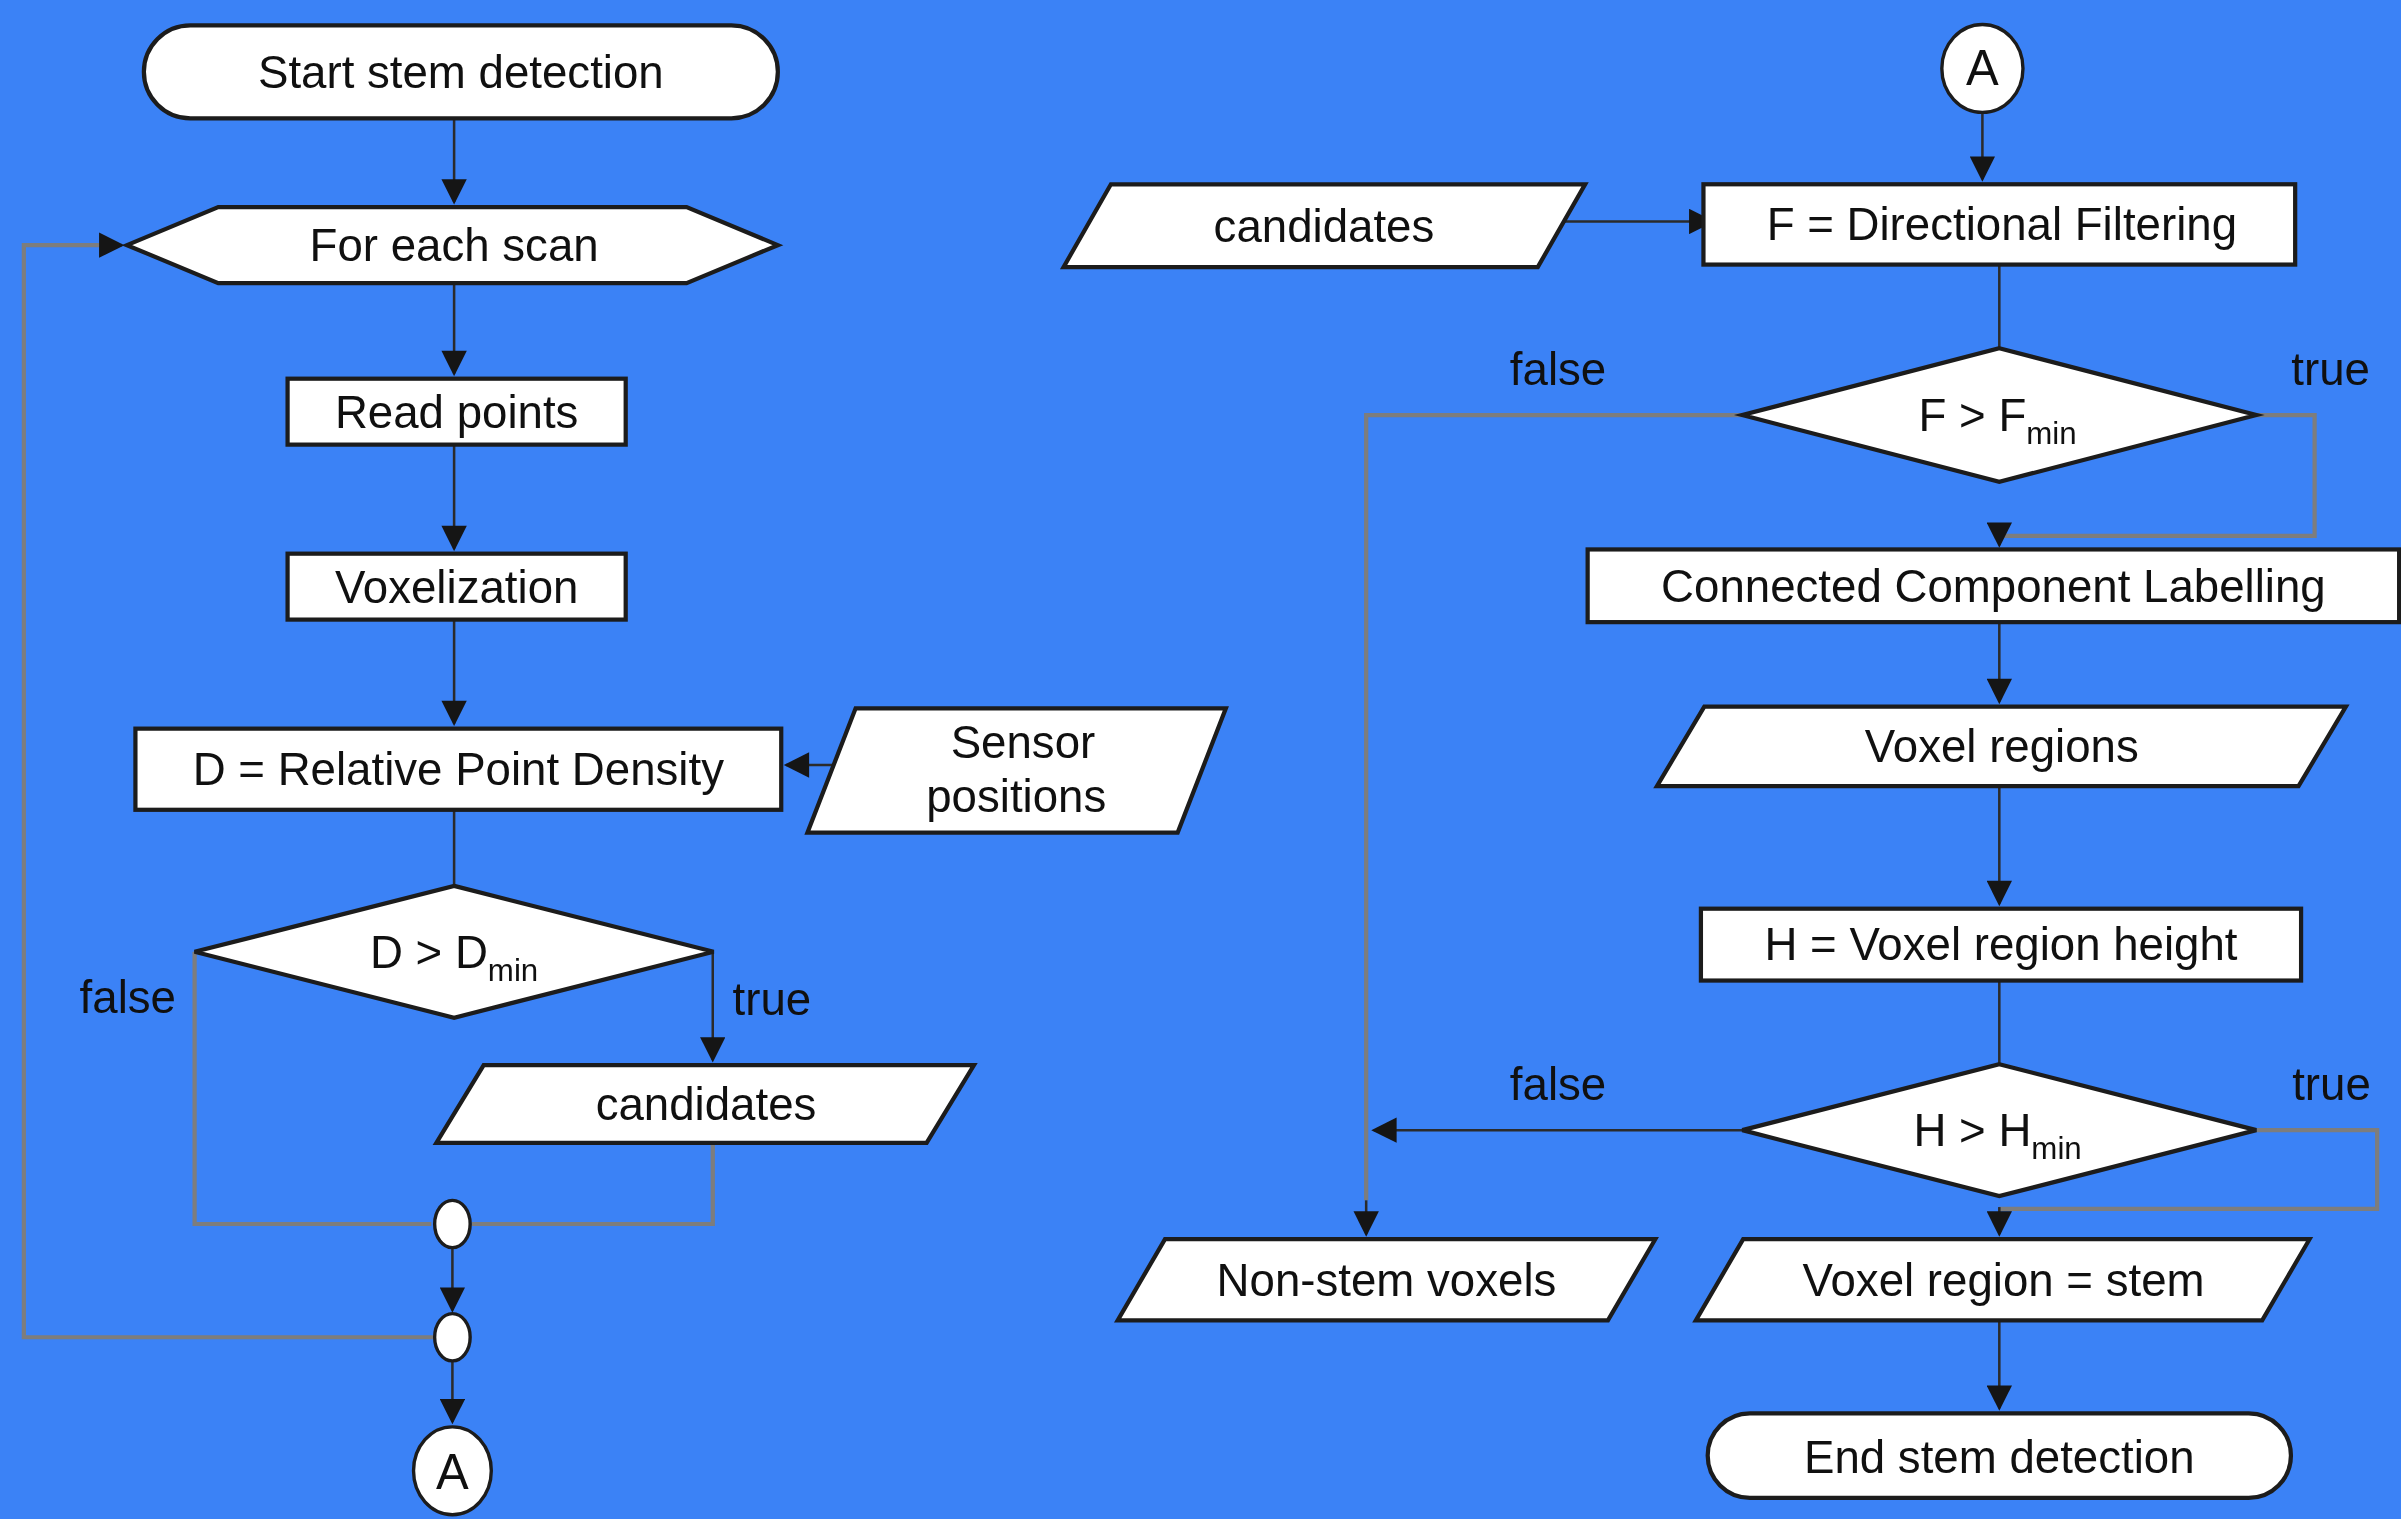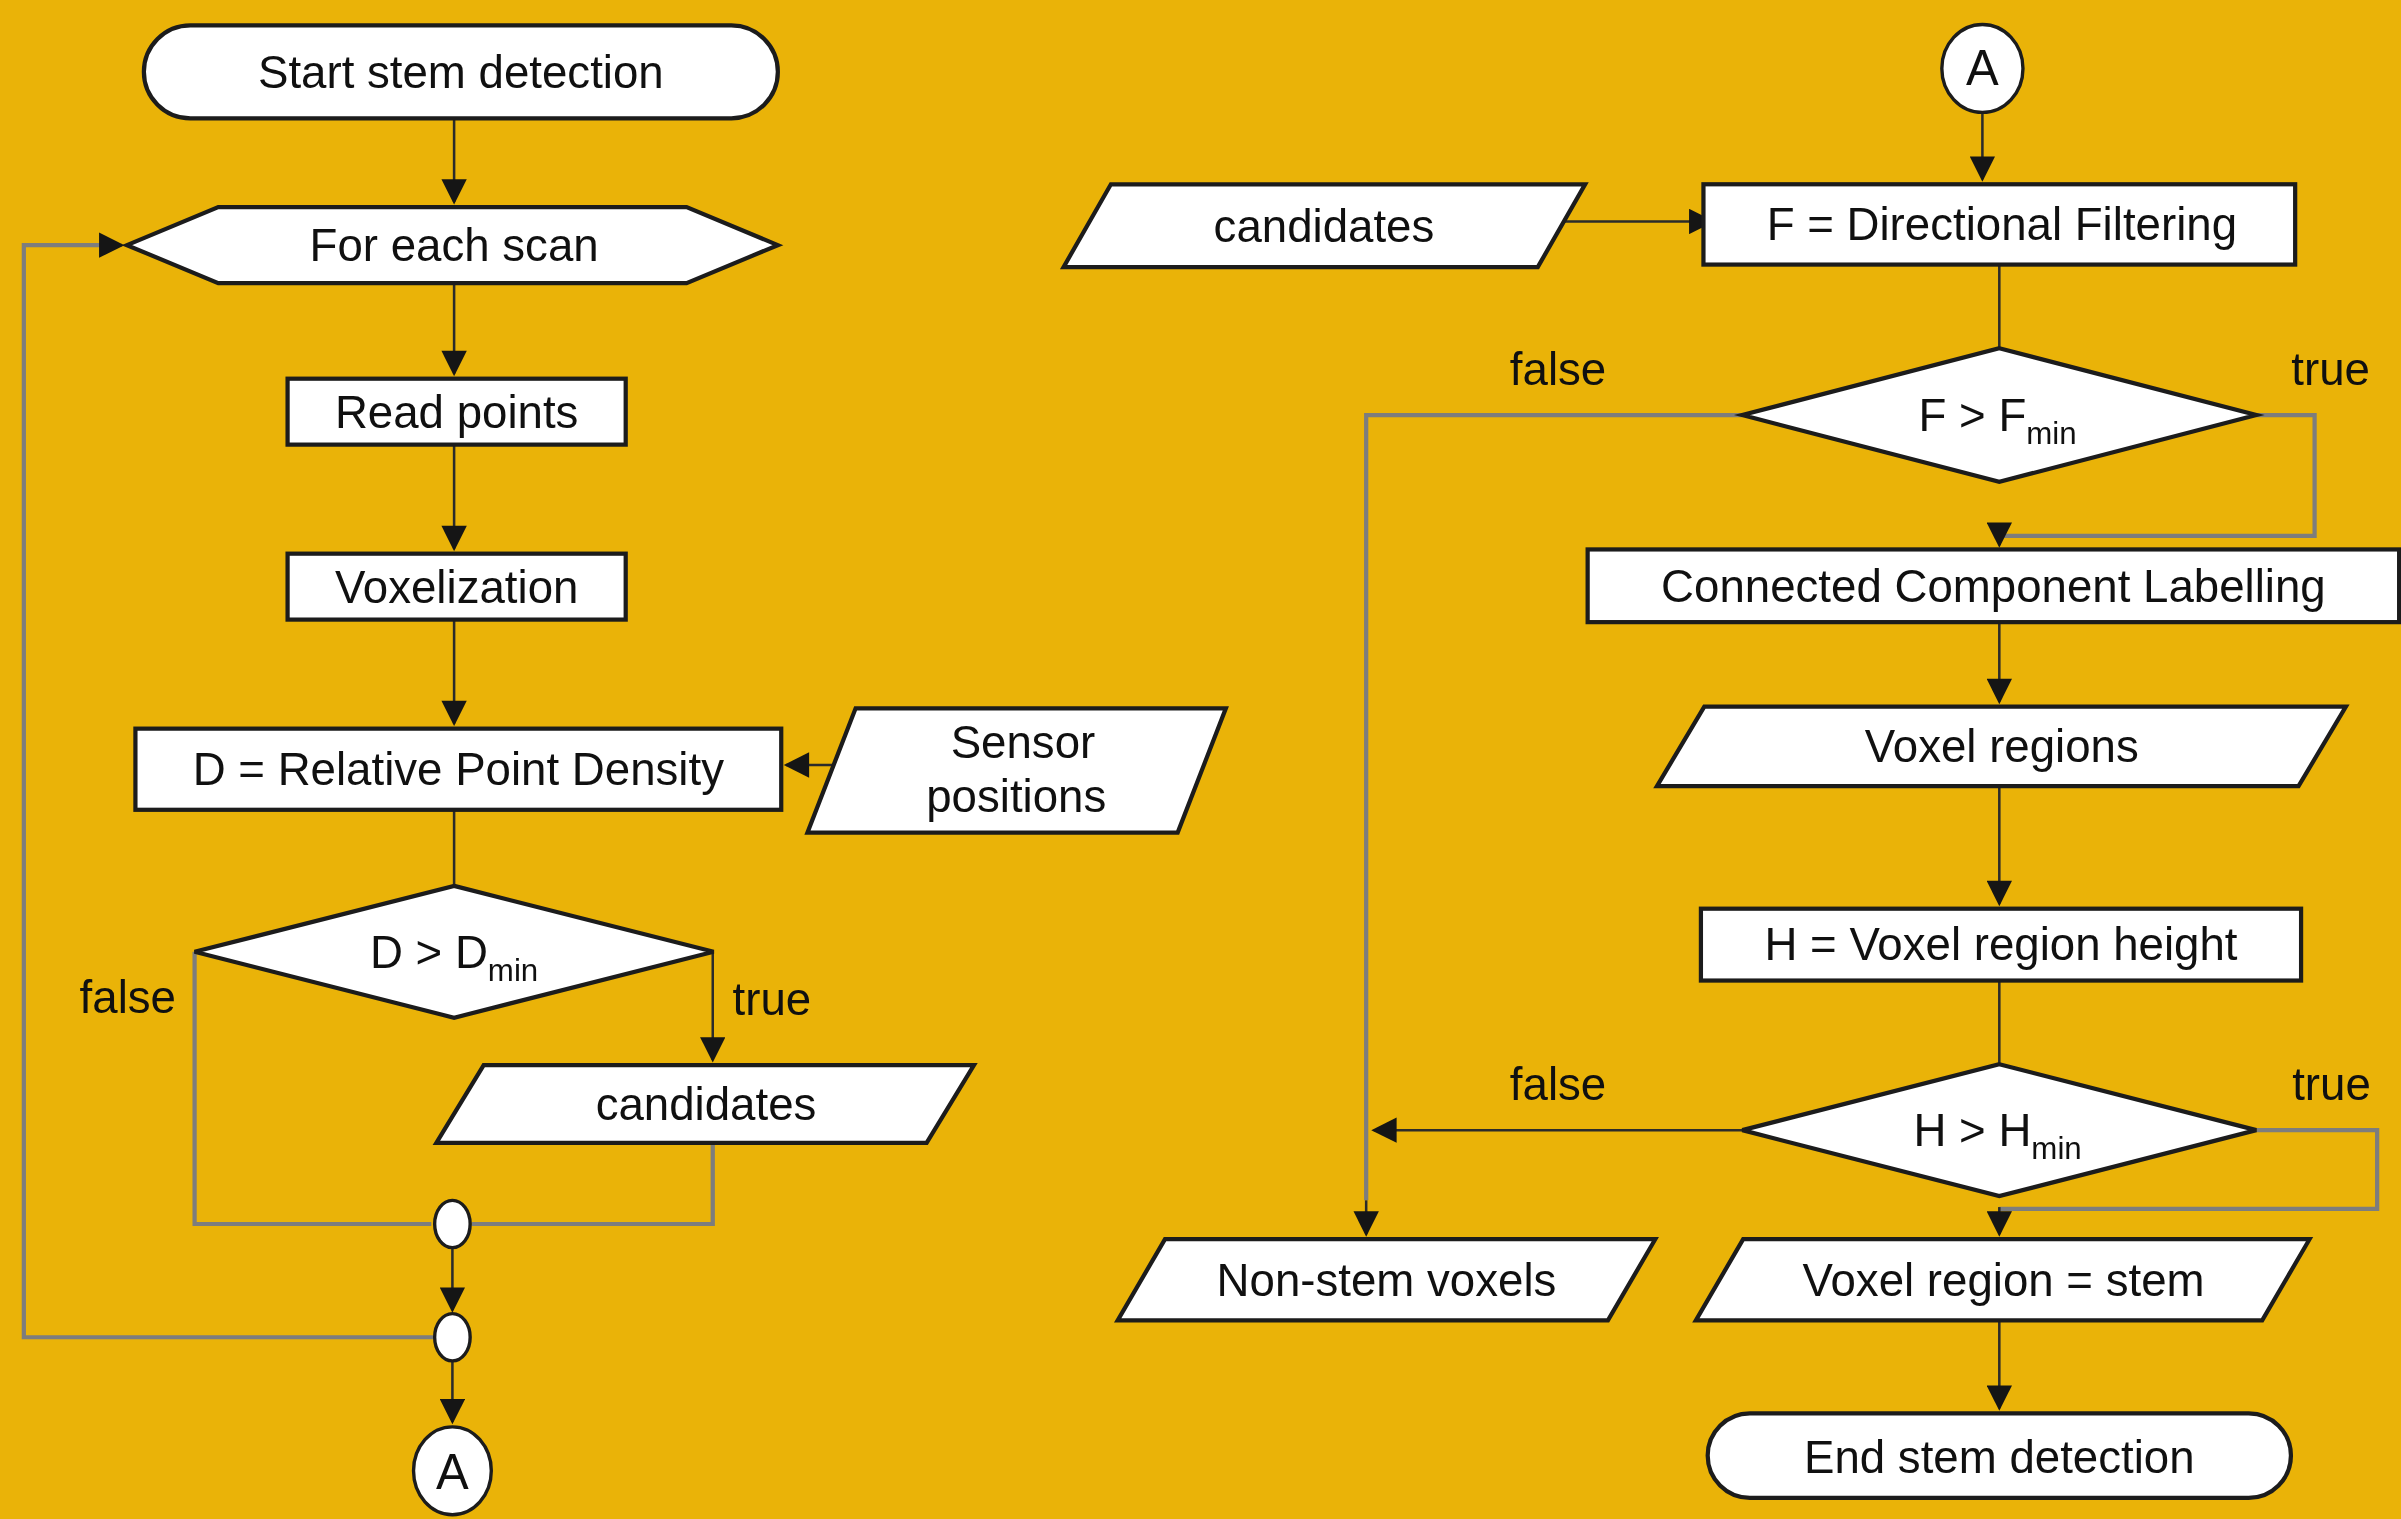--- a/index.html
+++ b/index.html
@@ -1,16 +1,16 @@
 <!DOCTYPE html>
 <html style="font-size:13.5px"><head>
 <meta charset="utf-8">
 <style>
   html,body{margin:0;padding:0;background:#ffffff;}
-  #stage{position:relative;width:2401px;height:1519px;background:#eab308;overflow:hidden;}
+  #stage{position:relative;width:2401px;height:1519px;background:#3b82f6;overflow:hidden;}
   svg{position:absolute;left:0;top:0;}
   text{font-family:"Liberation Sans", sans-serif;fill:#101010;}
   .lbl{font-size:54px;}
   .sub{font-size:37px;}
   .conn{font-size:58px;}
   .shape{fill:#ffffff;stroke:#1c1c1c;stroke-width:5;}
   .shape-thin{fill:#ffffff;stroke:#1c1c1c;stroke-width:4;}
   .edge{fill:none;stroke:#2b2b2b;stroke-width:3;}
   .edge-routed{fill:none;stroke:#7d7d7d;stroke-width:5;}
 </style>

